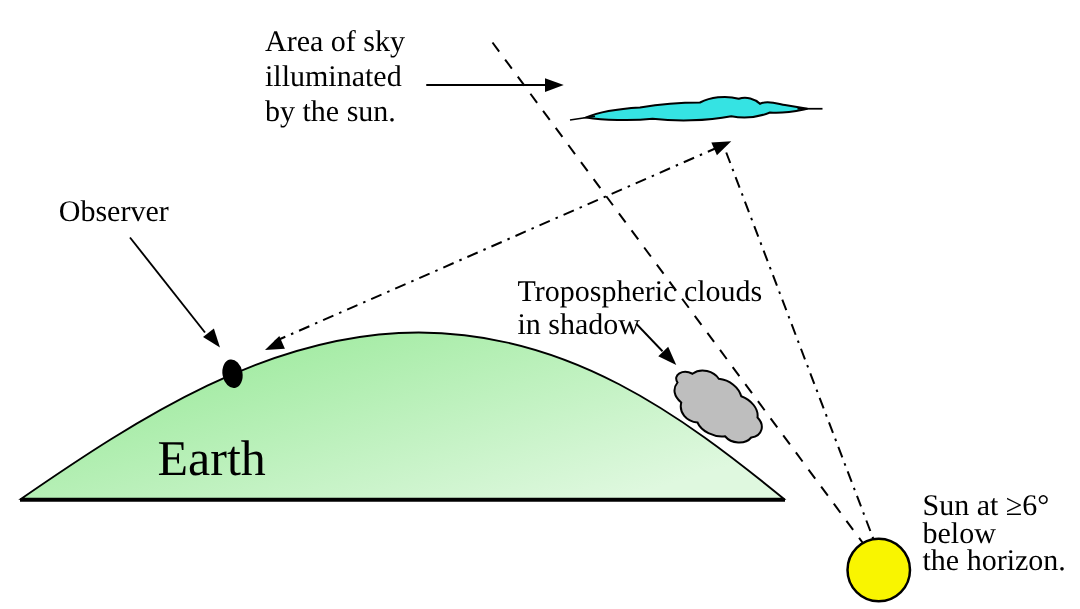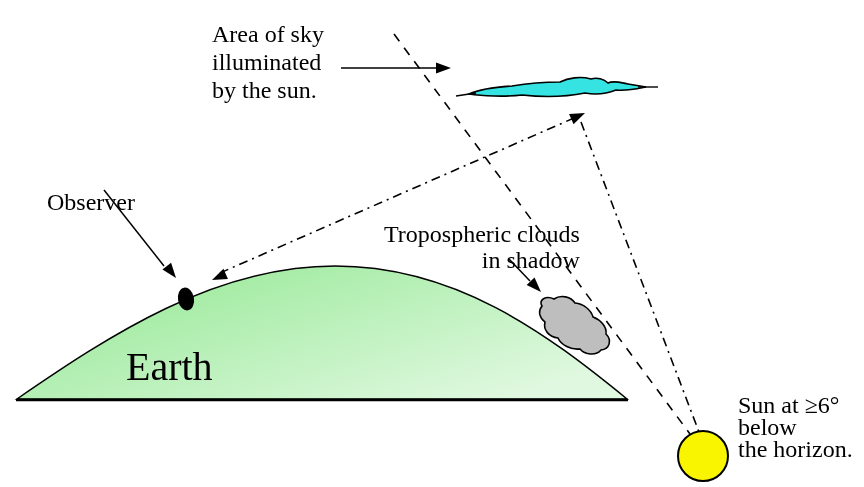--- a/index.html
+++ b/index.html
@@ -86,23 +86,23 @@
              C 539 317, 538 311, 542 306 Z" stroke="#000" stroke-width="1.6" fill="#BEBEBE"></path>
 
     <circle cx="703" cy="456" r="25" stroke="#000" stroke-width="2" fill="#F9F500"></circle>
   </svg>
 
   <div class="label" style="left:212px;top:20px;">Area of sky
 illuminated
 by the sun.</div>
 
 
-  <div class="label" style="left:47px;top:156px;margin-top:32px;">Observer</div>
+  <div class="label" style="left:47px;top:156px;">Observer</div>
 
-  <div class="label label-tropo" style="left:384px;top:221px;text-align:right;">Tropospheric clouds
+  <div class="label label-tropo" style="left:414px;top:221px;">Tropospheric clouds
 in shadow</div>
 
   <div class="label label-earth" style="left:126px;top:352px;">Earth</div>
 
   <div class="label label-sun" style="left:738px;top:394px;">Sun at ≥6°
 below
 the horizon.</div>
 
 </div>
 

